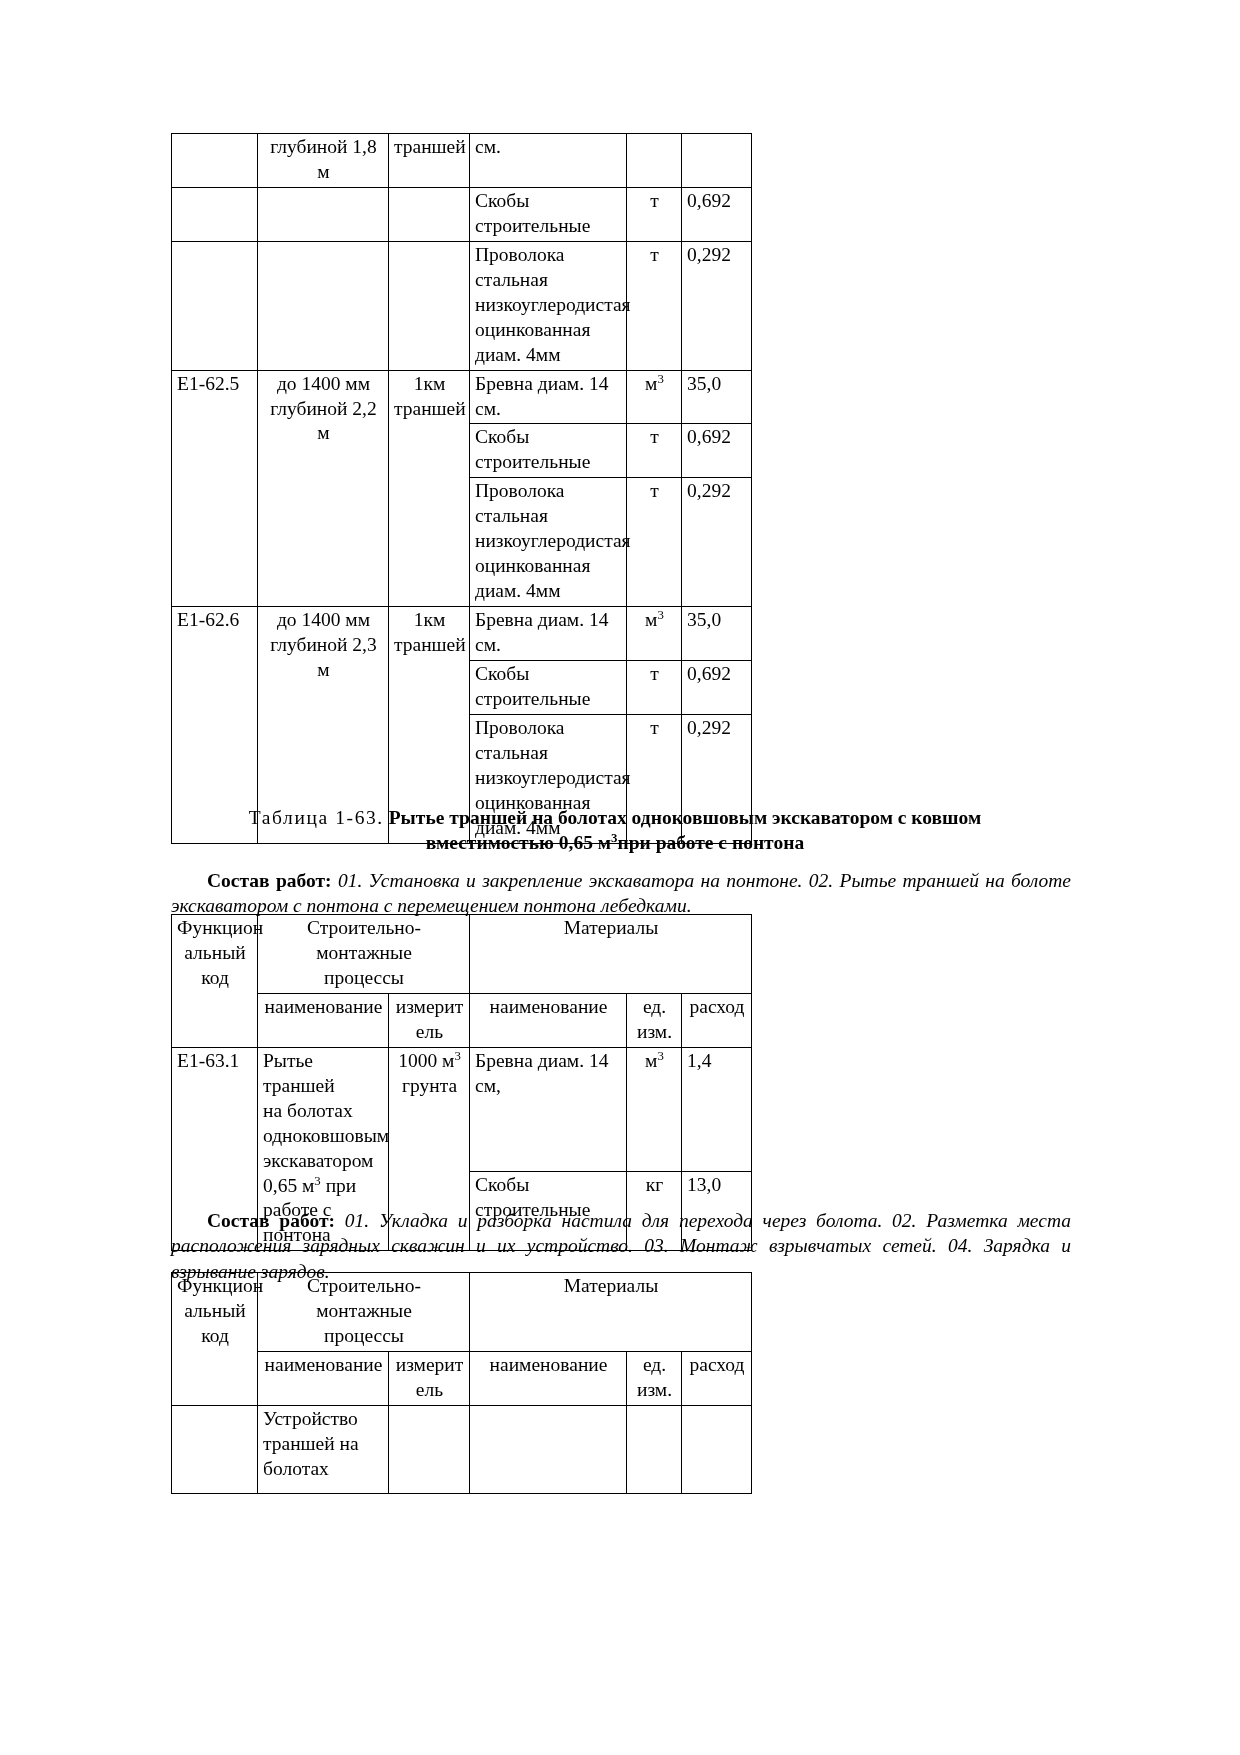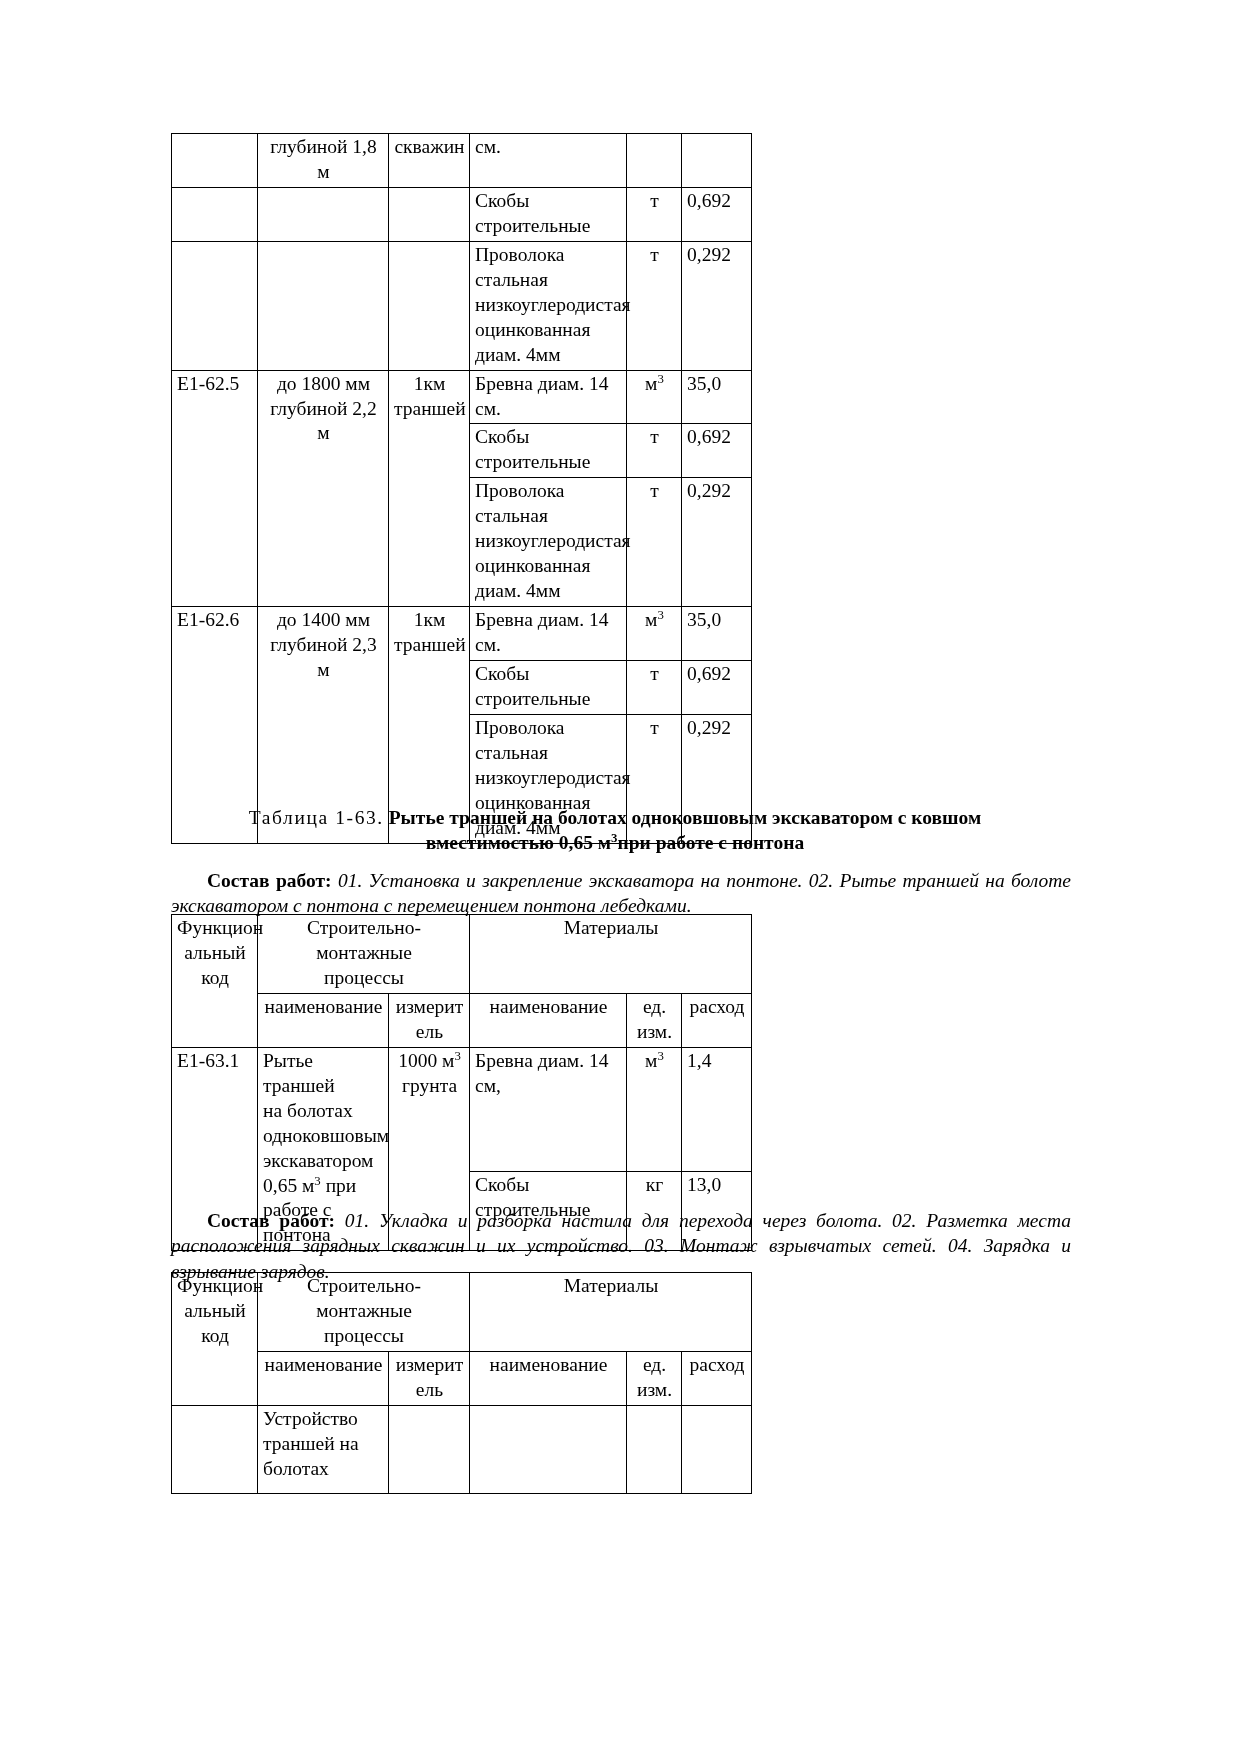--- a/index.html
+++ b/index.html
@@ -133,21 +133,21 @@
         <col style="width:131px">
         <col style="width:81px">
       <col style="width:157px">
         <col style="width:55px">
         <col style="width:70px">
     </colgroup>
     <tbody>
       <tr>
         <td class="c-left blank"></td>
         <td class="c-center">глубиной 1,8 м</td>
-        <td class="c-center">скважин</td>
+        <td class="c-center">траншей</td>
         <td class="c-left">см.</td>
         <td class="c-center"></td>
         <td class="c-right"></td>
       </tr>
       <tr>
         <td class="c-left blank"></td>
         <td class="c-center blank"></td>
         <td class="c-center blank"></td>
         <td class="c-left">Скобы строительные</td>
         <td class="c-center">т</td>
@@ -157,21 +157,21 @@
         <td class="c-left blank"></td>
         <td class="c-center blank"></td>
         <td class="c-center blank"></td>
         <td class="c-left">Проволока стальная низкоуглеродистая оцинкованная диам. 4мм</td>
         <td class="c-center">т</td>
         <td class="c-right">0,292</td>
       </tr>
 
       <tr>
         <td class="c-left" rowspan="3">Е1-62.5</td>
-        <td class="c-center" rowspan="3">до 1800 мм глубиной 2,2 м</td>
+        <td class="c-center" rowspan="3">до 1400 мм глубиной 2,2 м</td>
         <td class="c-center" rowspan="3">1км траншей</td>
         <td class="c-left">Бревна диам. 14 см.</td>
         <td class="c-center"><span>м</span><sup>3</sup></td>
         <td class="c-right">35,0</td>
       </tr>
       <tr>
         <td class="c-left">Скобы строительные</td>
         <td class="c-center">т</td>
         <td class="c-right">0,692</td>
       </tr>

